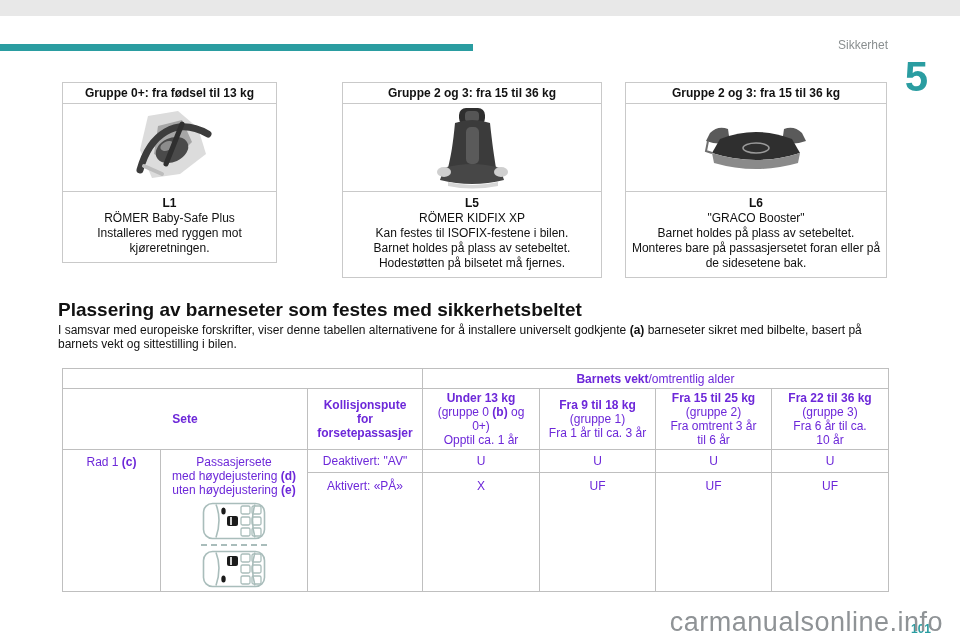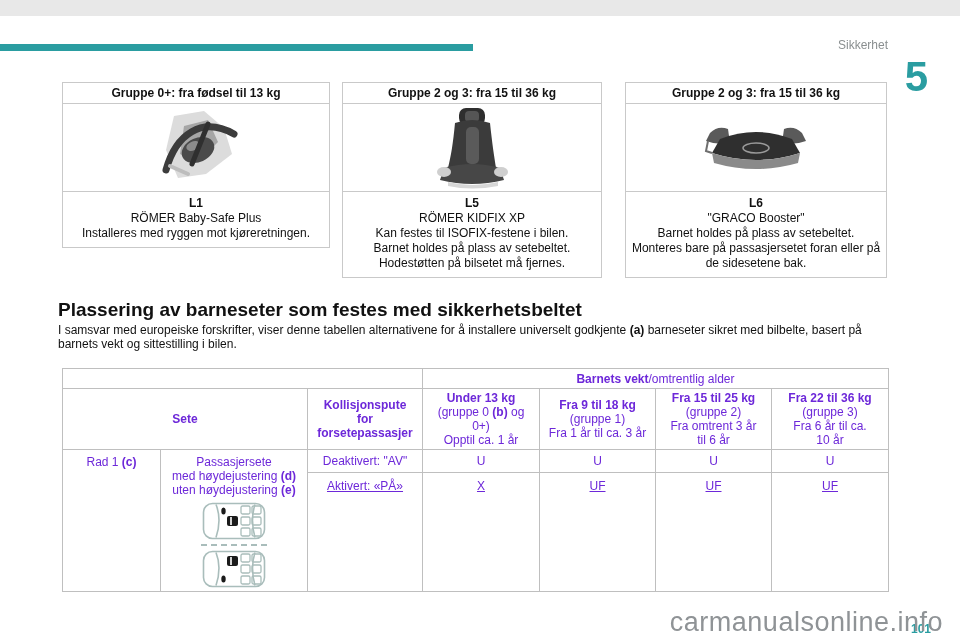--- a/index.html
+++ b/index.html
@@ -5,40 +5,40 @@
   * { margin:0; padding:0; box-sizing:border-box; }
   body { background:#e8e8e8; font-family:"Liberation Sans","DejaVu Sans",sans-serif; }
   .page { position:relative; width:960px; height:640px; background:#ffffff; overflow:hidden; color:#111; margin:16px auto; }
 
   .teal-bar { position:absolute; left:0; top:28px; width:473px; height:7px; background:#2a9da1; }
   .chapter-title { position:absolute; top:22px; right:72px; font-size:12px; color:#8a8f90; }
   .chapter-num { position:absolute; top:40px; right:32px; font-size:42px; font-weight:bold; color:#2a9da1; line-height:1; }
 
   
   .card { position:absolute; top:66px; border:1px solid #c9c9c9; background:#fff; font-size:12px; text-align:center; }
-  .card-1 { left:62px;  width:268px; }
+  .card-1 { left:62px;  width:215px; }
   .card-2 { left:342px; width:260px; }
   .card-3 { left:625px; width:262px; }
   .card-header { font-weight:bold; padding:3px 2px; border-bottom:1px solid #c9c9c9; line-height:14px; }
   .card-img { height:87px; display:flex; align-items:center; justify-content:center; }
   .card-body { border-top:1px solid #c9c9c9; padding:4px 5px 6px 5px; line-height:15px; }
   .card-code { font-weight:bold; }
 
   
   .sec-heading { position:absolute; left:58px; top:283px; font-size:19px; font-weight:bold; }
   .sec-intro { position:absolute; left:58px; top:307px; width:840px; font-size:12px; line-height:14px; }
 
   
   .tbl { position:absolute; left:62px; top:352px; border-collapse:collapse; table-layout:fixed; font-size:12px; color:#6d28d9; }
   .tbl td { border:1px solid #bfbfbf; text-align:center; vertical-align:middle; padding:2px 3px; line-height:14px; }
   .tbl .b { font-weight:bold; }
   .tbl tr.r1 td { height:20px; }
   .tbl tr.r2 td { height:56px; }
   .tbl tr.r3 td { height:23px; }
-  .tbl tr.r4 td { height:117px; vertical-align:top; padding-top:6px;text-decoration:underline; }
+  .tbl tr.r4 td { height:117px; vertical-align:top; padding-top:6px; }
   .tbl td.vtop { vertical-align:top; padding-top:5px; }
 
   .diagram { margin-top:4px; display:flex; flex-direction:column; align-items:center; }
   .diagram .divider { width:66px; border-top:2px dashed #a9bdbb; margin:3px 0; }
 
   .watermark { position:absolute; right:17px; bottom:18px; font-size:27px; color:#8f9396; letter-spacing:0.5px; z-index:2; }
   .page-num { position:absolute; right:29px; top:606px; font-size:12px; font-weight:bold; color:#2a9da1; z-index:1; }
 </style>
 </head>
 <body>

